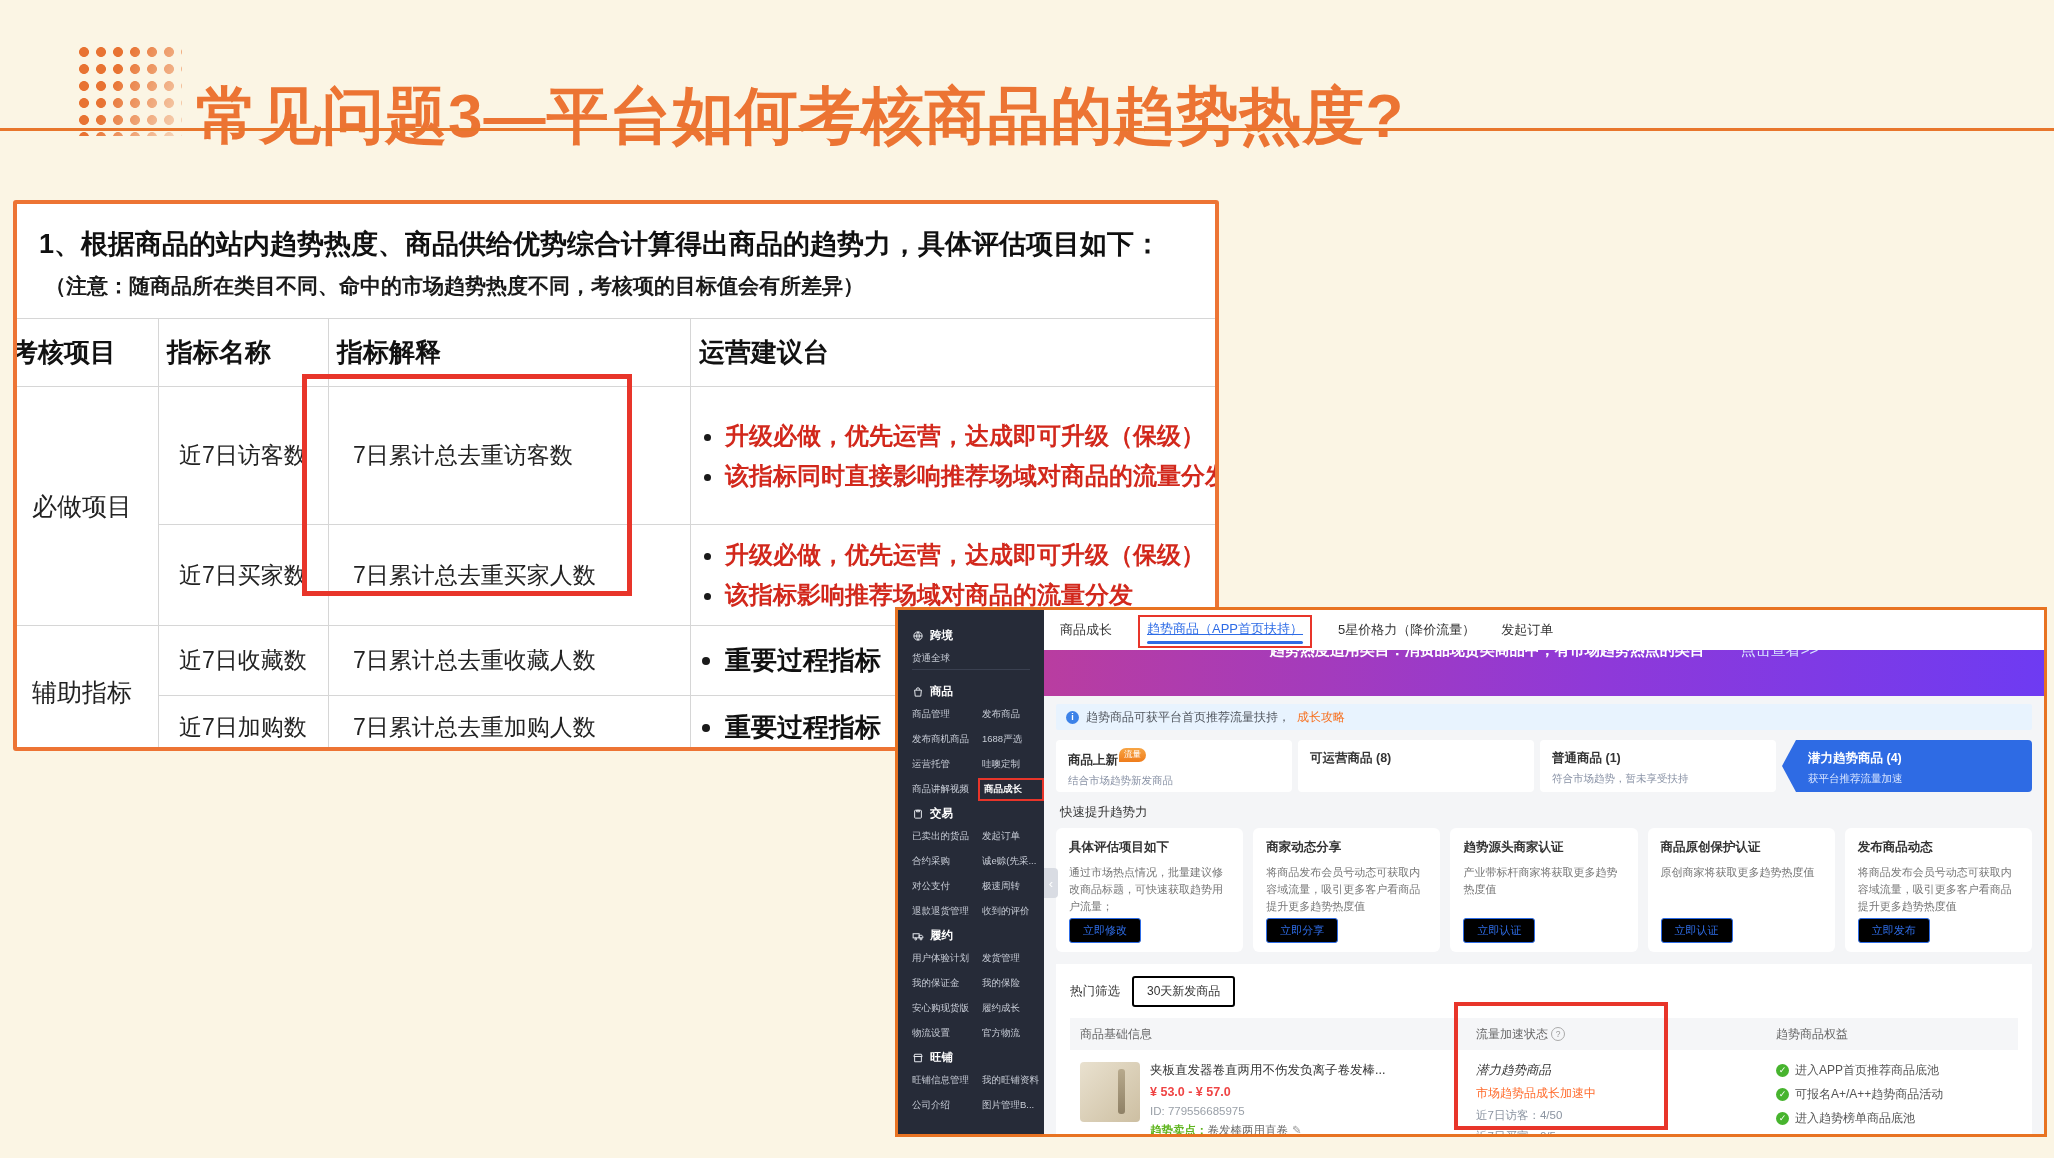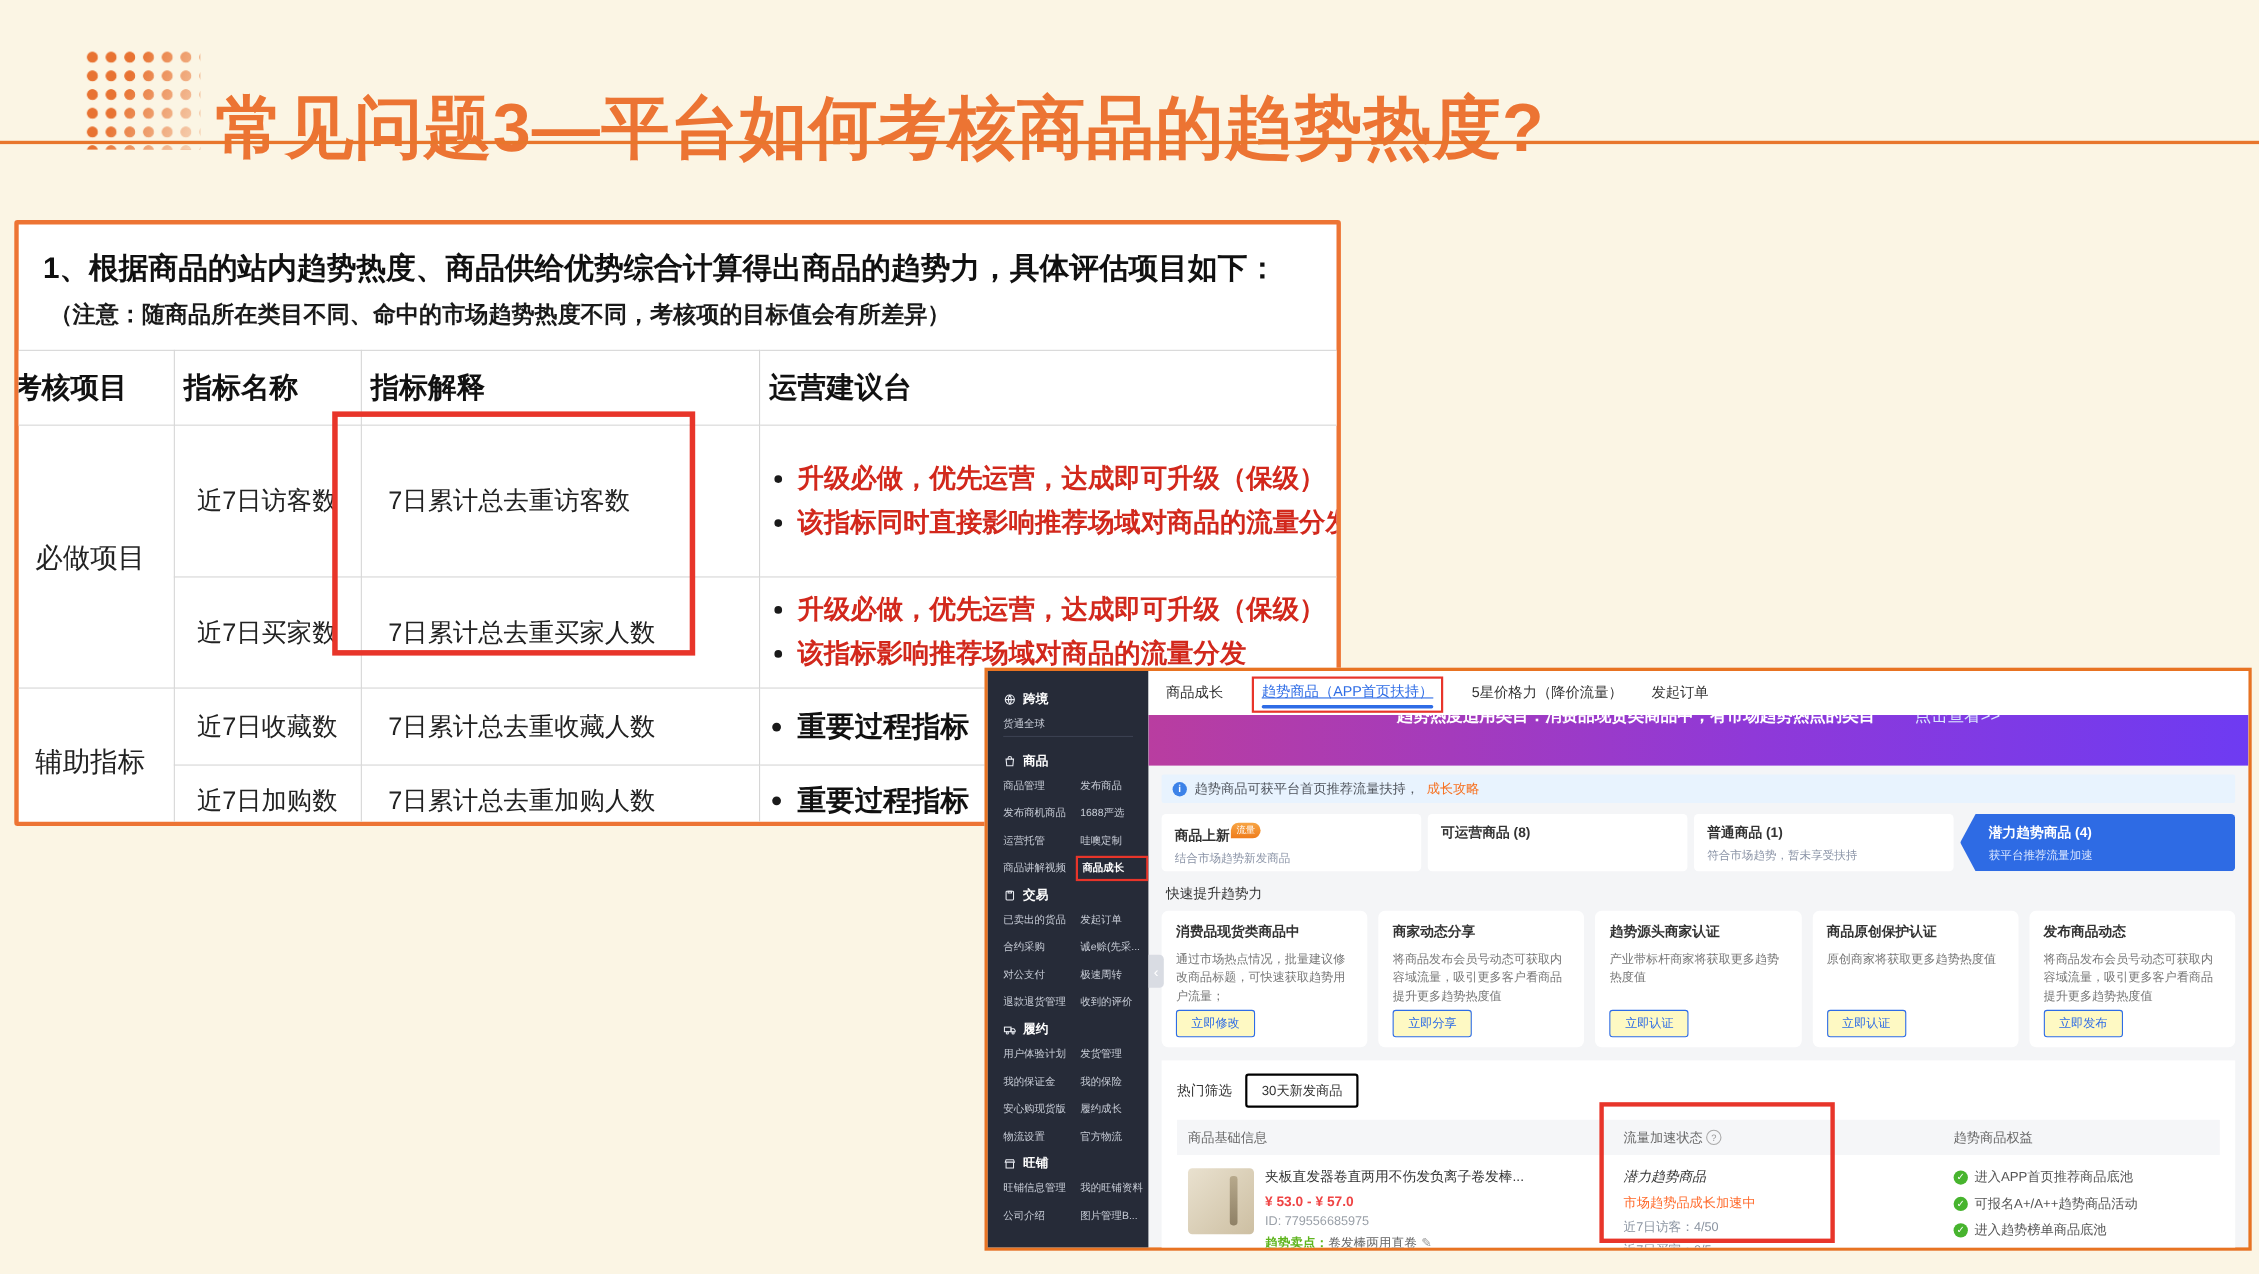--- a/index.html
+++ b/index.html
@@ -83,21 +83,21 @@
   .step.active{background:#2e6be4;clip-path:polygon(14px 0,100% 0,100% 100%,14px 100%,0 50%);padding-left:26px;}
   .step.active .step-title{color:#fff;}
   .step.active .step-sub{color:#d7e4ff;}
 
   .boost-title{margin:12px 0 7px 16px;font-size:12.5px;color:#333;flex:none;}
   .boost{margin:0 12px;display:flex;gap:10px;flex:none;position:relative;}
   .bcard{flex:1;background:#fff;border-radius:6px;padding:11px 13px;box-sizing:border-box;height:124px;min-width:0;}
   .bcard h4{margin:0;font-size:12.5px;font-weight:700;color:#333;white-space:nowrap;}
   .bcard p{margin:8px 0 0;font-size:11px;color:#777;line-height:1.55;height:51px;overflow:hidden;}
   .bbtn{display:inline-block;margin-top:3px;border:1px solid #2e6ce6;color:#2e6ce6;font-size:11px;
-        padding:4px 13px;border-radius:3px;background:#fef9c3;cursor:pointer;}
+        padding:4px 13px;border-radius:3px;background:#000000;cursor:pointer;}
   .carousel{position:absolute;left:-12px;top:40px;width:14px;height:30px;background:#d9dce3;
         color:#fff;border-radius:0 4px 4px 0;display:flex;align-items:center;justify-content:center;
         font-size:13px;cursor:pointer;}
 
   .listsec{margin:12px 12px 0;background:#fff;flex:1;padding:12px 14px;box-sizing:border-box;position:relative;}
   .filter-row{display:flex;align-items:center;gap:12px;}
   .filter-label{font-size:12.5px;color:#333;cursor:pointer;}
   .filter-btn{border:2px solid #000000;background:#fff;font-size:12px;color:#333;padding:5px 13px;
         border-radius:3px;cursor:pointer;}
   .lheader{margin-top:11px;background:#f5f6f8;height:32px;display:flex;align-items:center;
@@ -327,21 +327,21 @@
       <div class="step active">
         <span class="step-title">潜力趋势商品 (4)</span>
         <div class="step-sub">获平台推荐流量加速</div>
       </div>
     </div>
 
     <div class="boost-title">快速提升趋势力</div>
     <div class="boost">
       <div class="carousel">‹</div>
       <div class="bcard">
-        <h4>消费品现货类商品中</h4>
+        <h4>具体评估项目如下</h4>
         <p>通过市场热点情况，批量建议修改商品标题，可快速获取趋势用户流量；</p>
         <span class="bbtn">立即修改</span>
       </div>
       <div class="bcard">
         <h4>商家动态分享</h4>
         <p>将商品发布会员号动态可获取内容域流量，吸引更多客户看商品提升更多趋势热度值</p>
         <span class="bbtn">立即分享</span>
       </div>
       <div class="bcard">
         <h4>趋势源头商家认证</h4>

